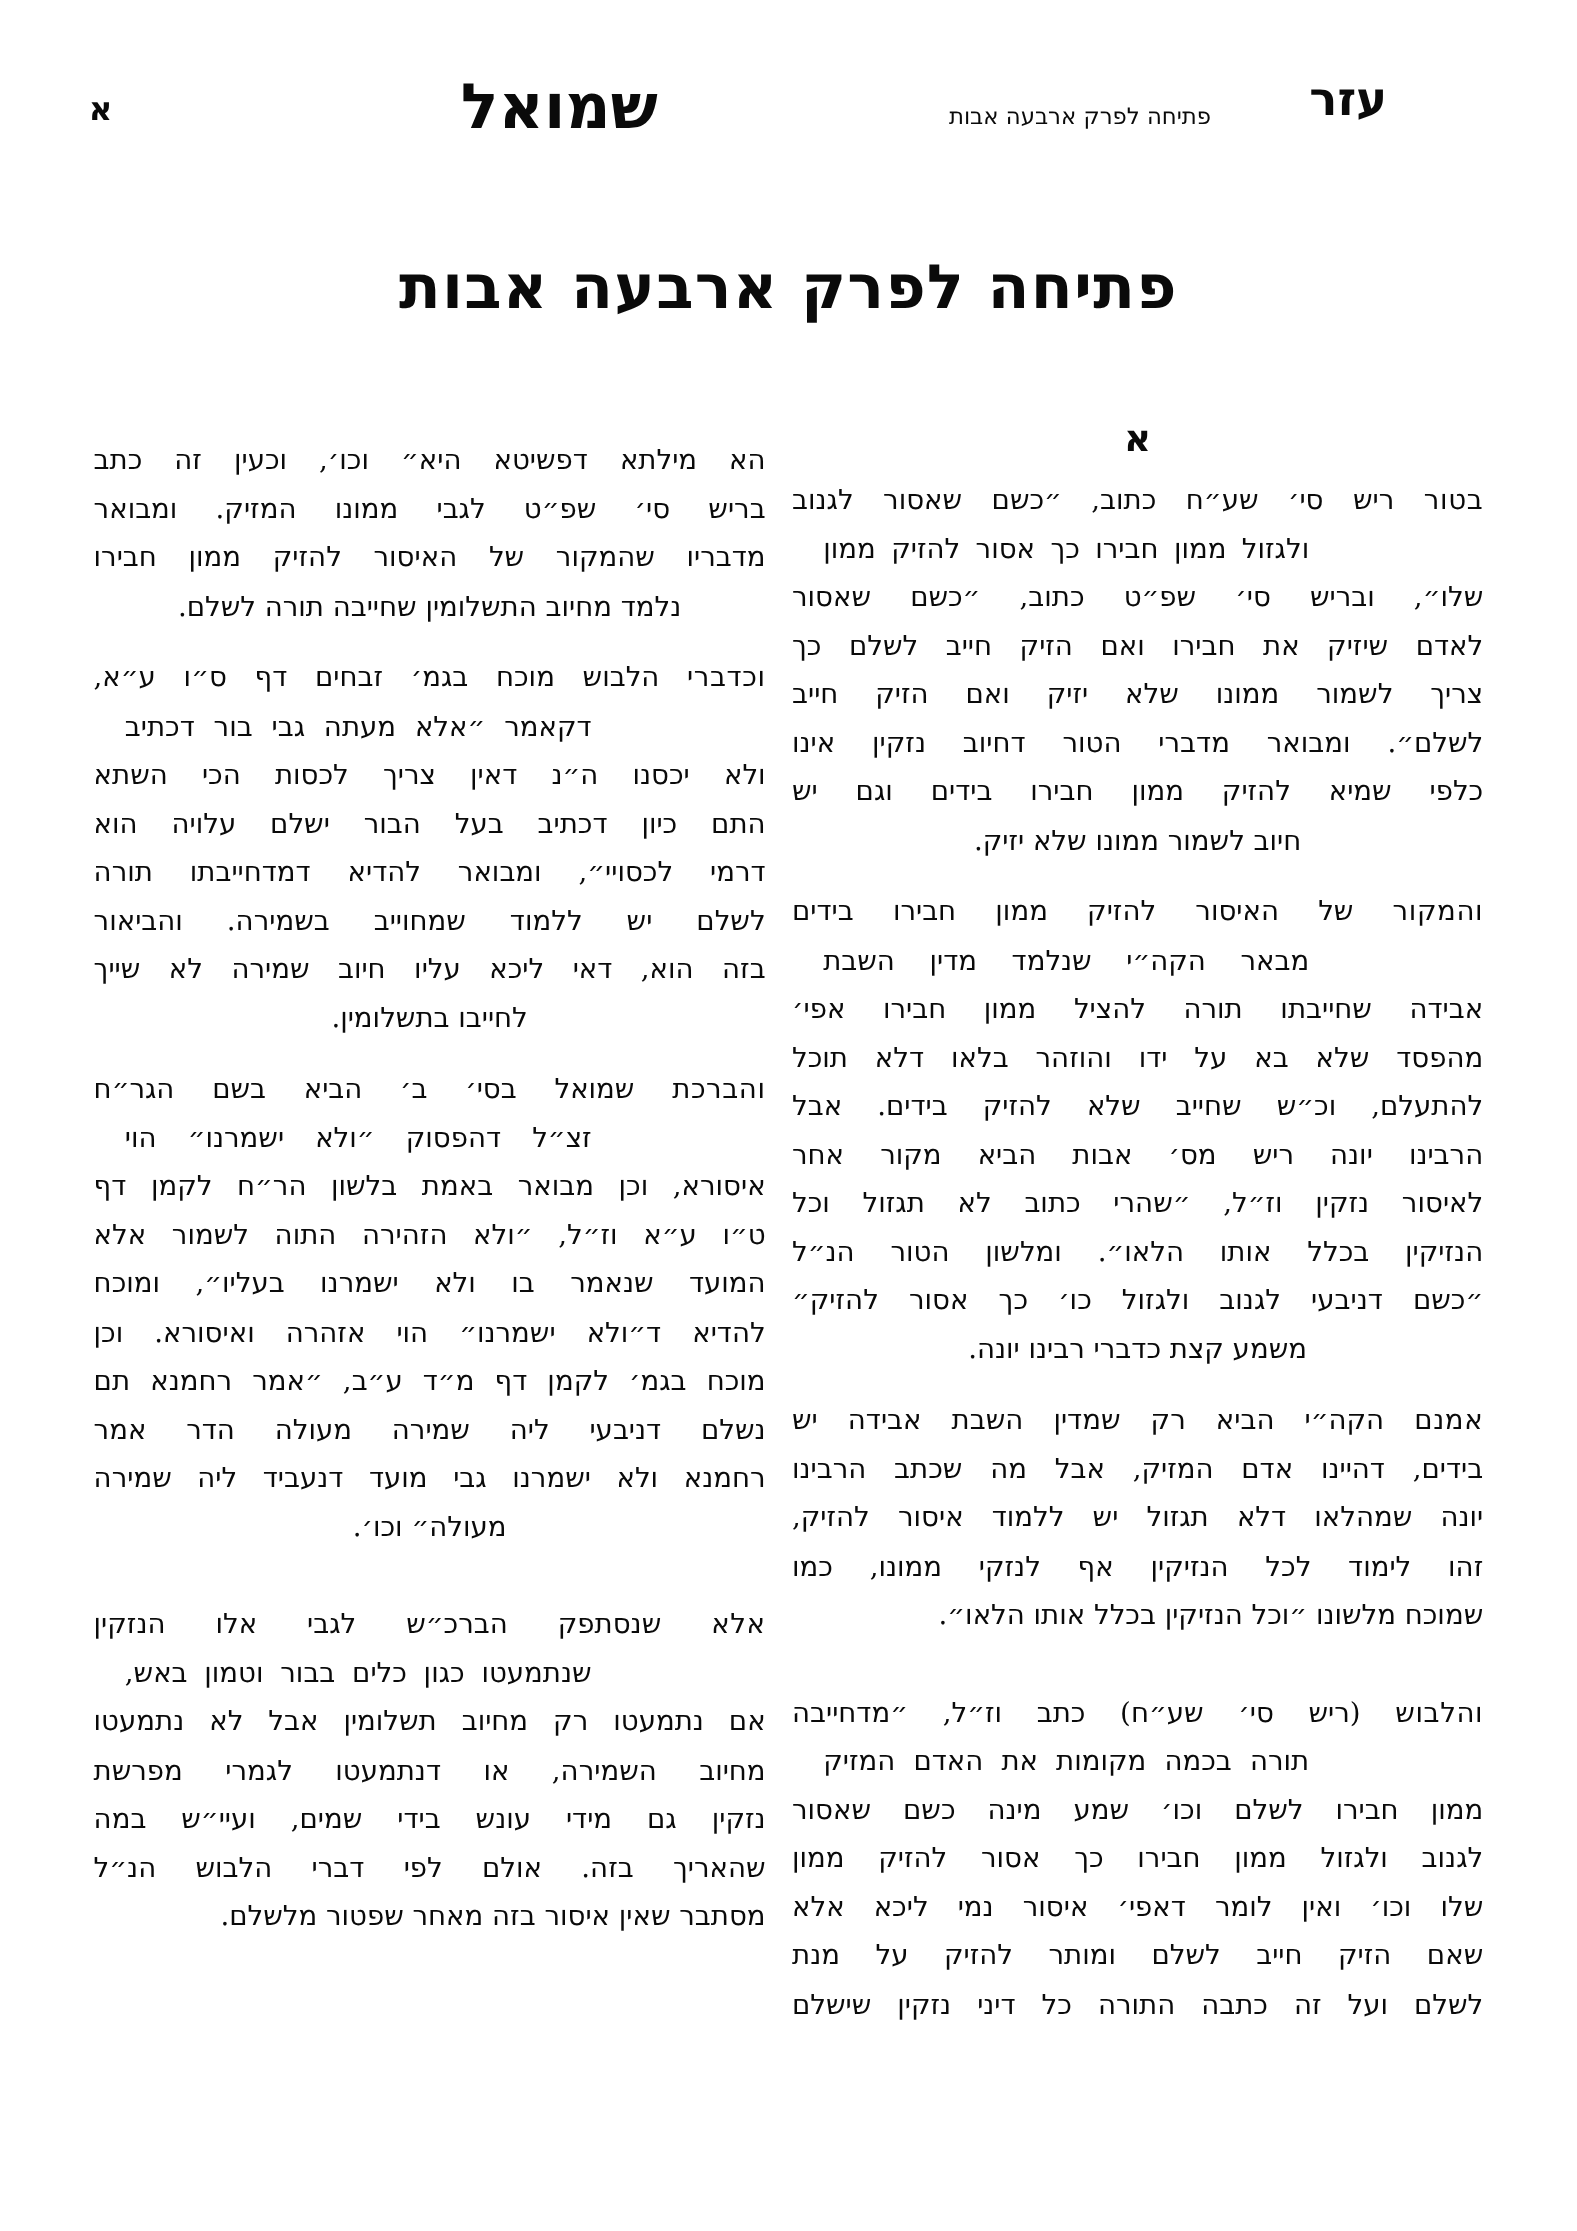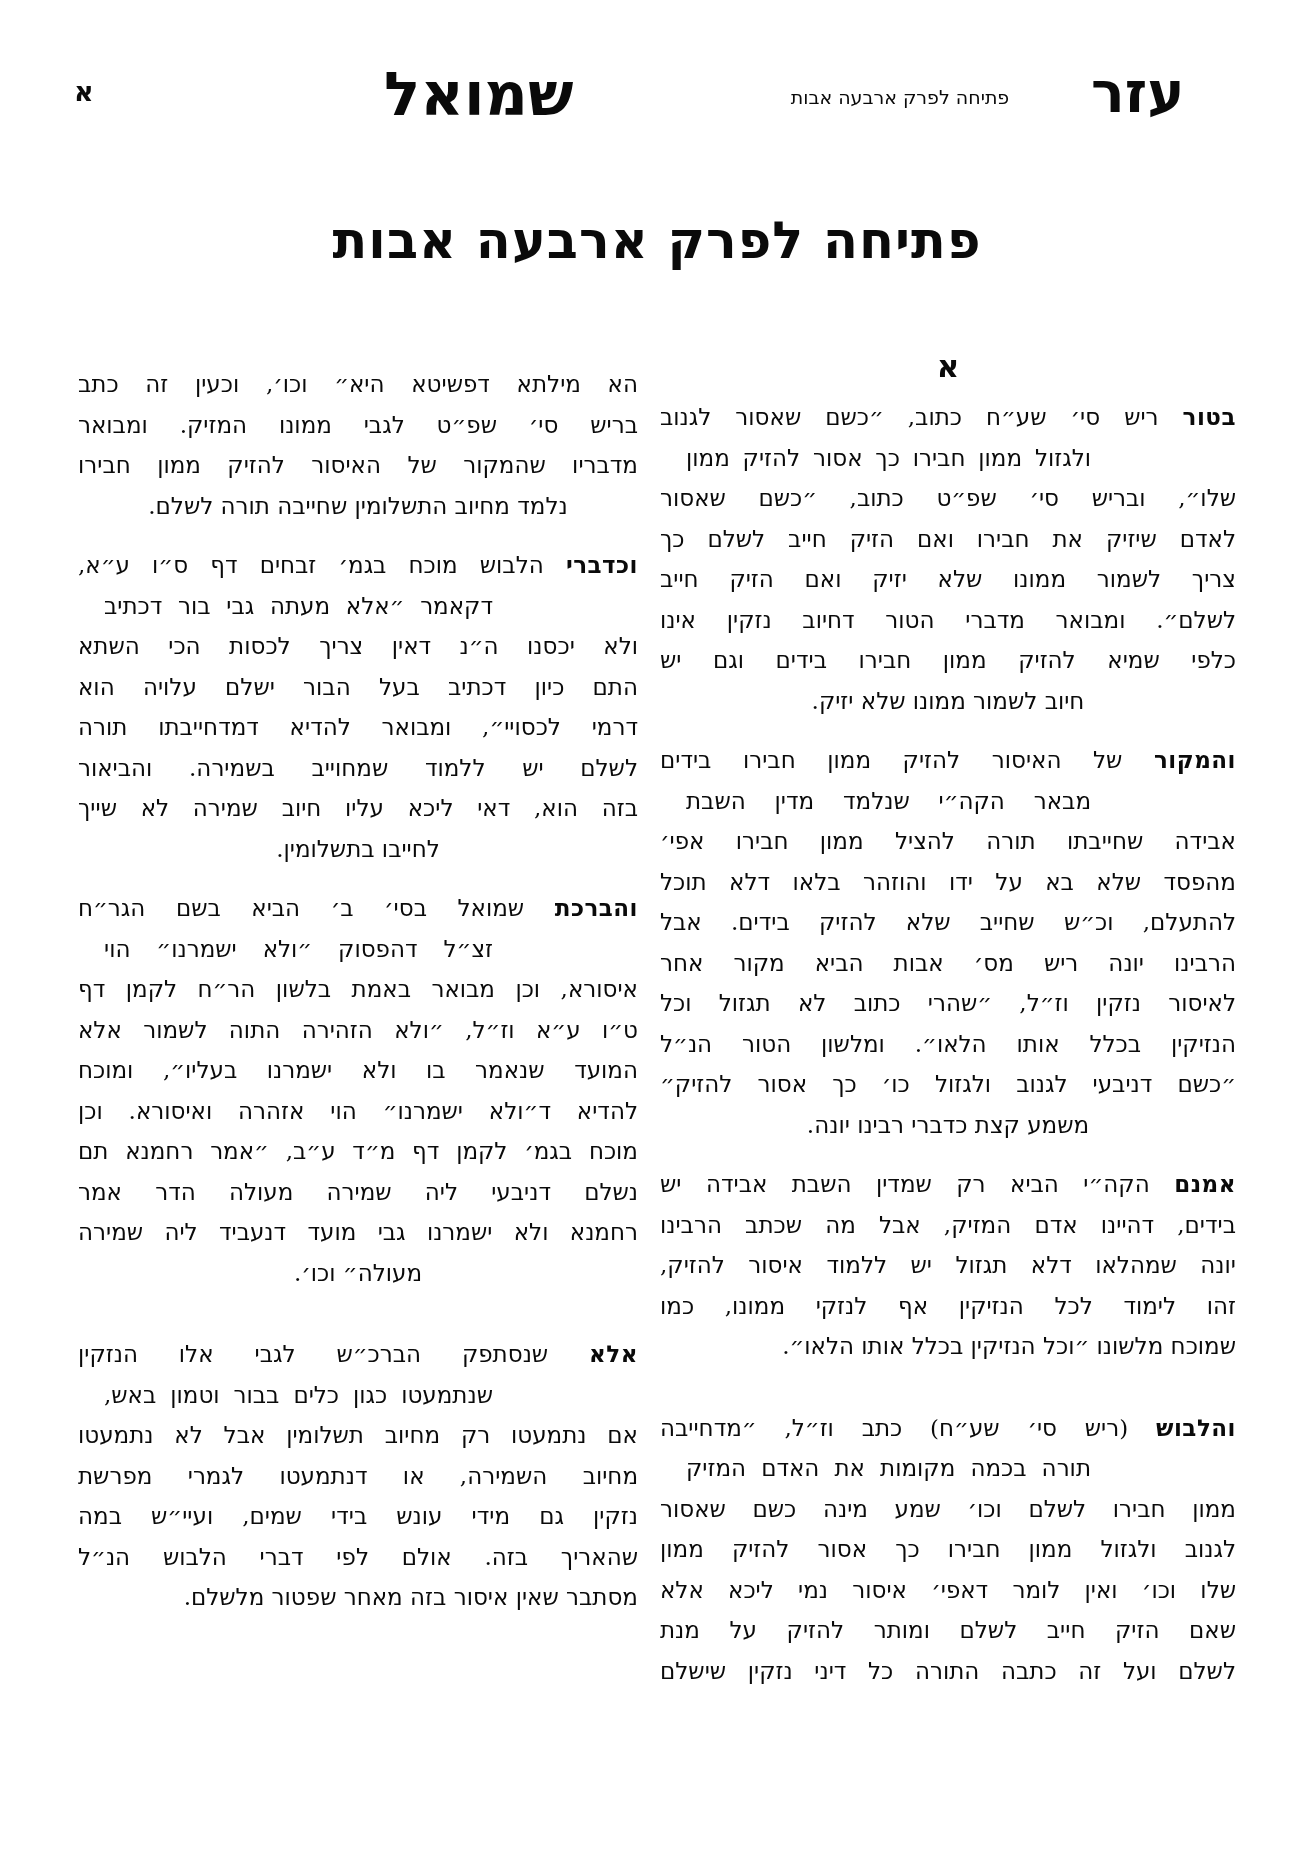--- a/index.html
+++ b/index.html
@@ -6,44 +6,44 @@
   .page{
     position:relative;
     width:1314px;height:1859px;
     background:#ffffff;
     color:#0a0a0a;
     direction:rtl;
     font-family:"DejaVu Serif","DejaVu Sans",serif;
     overflow:hidden;
   }
   
-  .hdr-ezer{position:absolute;top:64px;left:1091px;font-size:56px;font-weight:700;line-height:1;}
+  .hdr-ezer{position:absolute;top:64px;left:1091px;font-size:39px;font-weight:700;line-height:1;}
   .hdr-running{position:absolute;top:86px;left:786px;width:228px;font-size:19px;text-align:center;line-height:1.2;}
-  .hdr-shmuel{position:absolute;top:64px;left:384px;font-size:60px;font-weight:700;line-height:1;}
+  .hdr-shmuel{position:absolute;top:64px;left:384px;font-size:52px;font-weight:700;line-height:1;}
   .hdr-page-letter{position:absolute;top:78px;left:74px;font-size:27px;font-weight:700;line-height:1;}
   
   .title{position:absolute;top:210px;left:0;right:0;text-align:center;font-size:51px;font-weight:700;line-height:1.2;letter-spacing:1px;}
   
   .columns{position:absolute;top:348px;left:78px;right:78px;display:flex;gap:22px;align-items:flex-start;}
   .col-right{flex:0 0 576px;}
   .col-left{flex:1 1 auto;margin-top:16px;}
   .section-letter{text-align:center;font-size:31px;font-weight:700;margin-bottom:12px;line-height:1.2;}
   .para{margin-bottom:19px;}
   .para:last-child{margin-bottom:0;margin-top:41px;}
   .line{
     font-size:23px;
     line-height:40.5px;
     text-align:justify;
     text-align-last:justify;
     white-space:normal;
   }
   .line.center{text-align:center;text-align-last:center;}
   .line.last{text-align-last:right;}
   .line.indent{padding-right:145px;padding-left:26px;}
-  .lead{font-weight:700;letter-spacing:0.5px;}
+  .lead{font-weight:400;letter-spacing:0.5px;}
 </style>
 </head>
 <body>
 
 <div class="page">
   <div class="hdr-ezer">עזר</div>
   <div class="hdr-running">פתיחה לפרק ארבעה אבות</div>
   <div class="hdr-shmuel">שמואל</div>
   <div class="hdr-page-letter">א</div>
 

